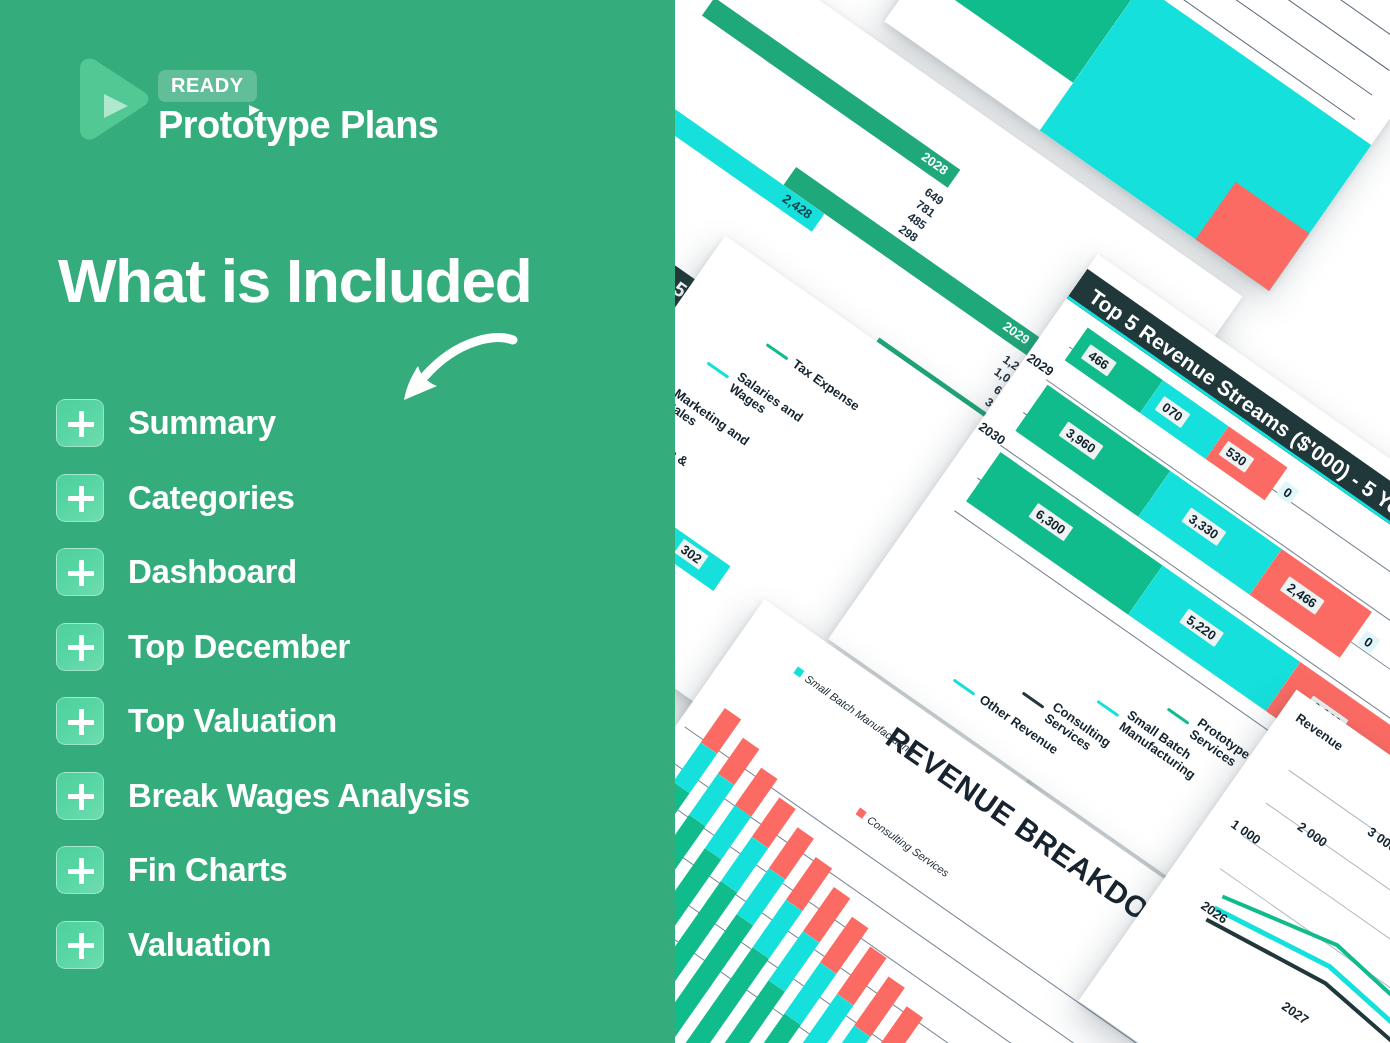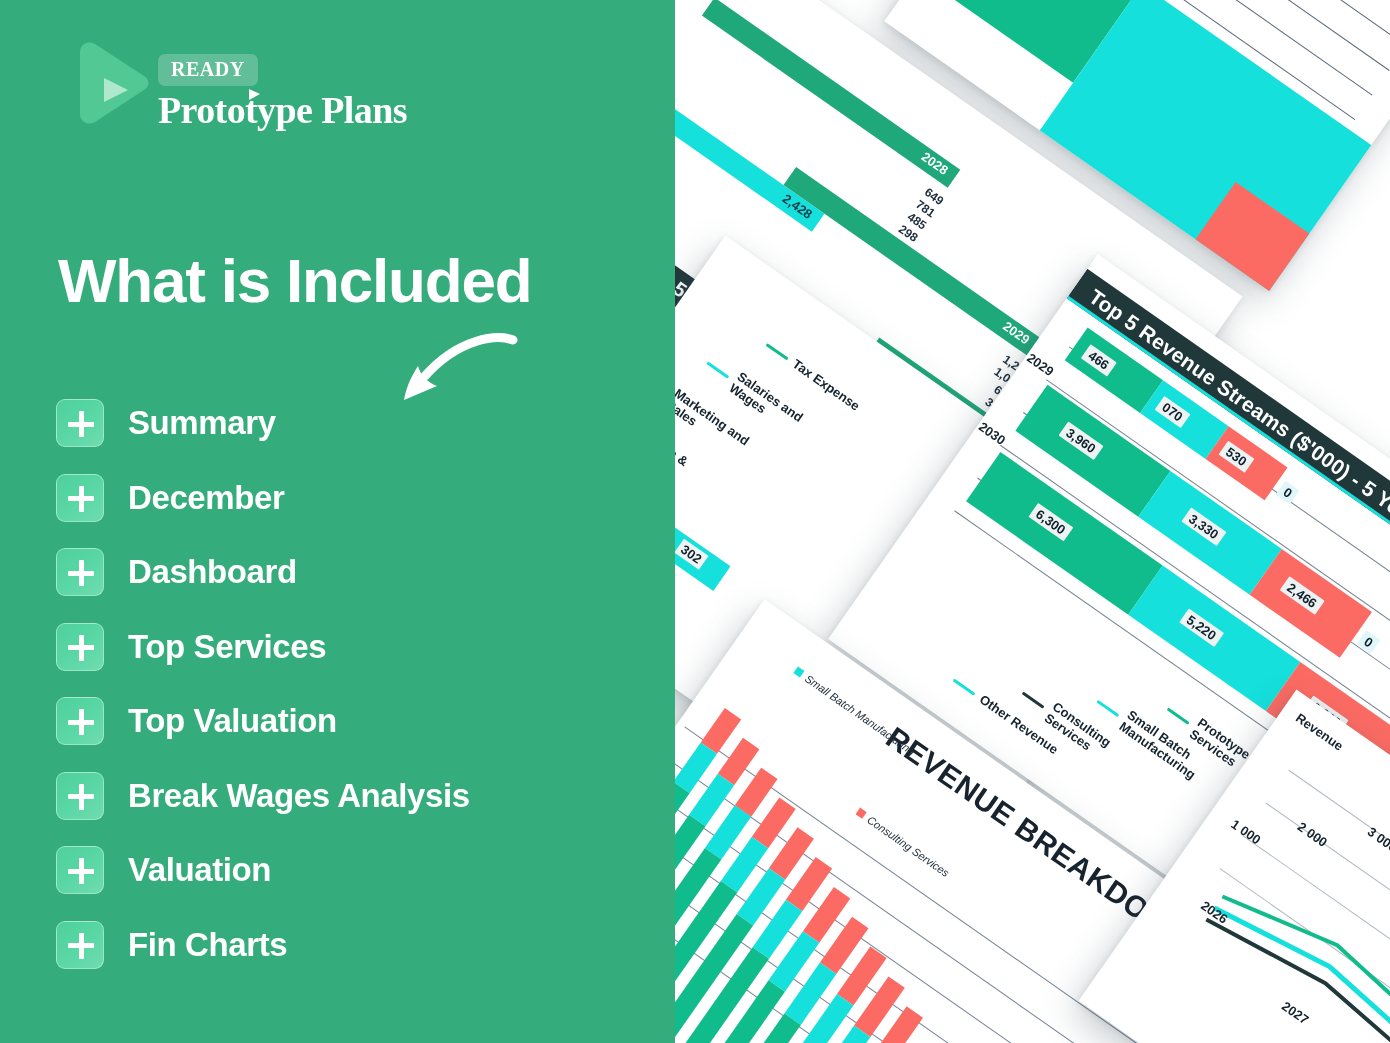--- a/index.html
+++ b/index.html
@@ -131,21 +131,21 @@
   #sheet-line .ln-grid { position:absolute; height:1px; background:#6d7b8c; opacity:.55; }
   #sheet-line .ln-lab { position:absolute; font-size:13px; font-weight:bold; color:#16242f; white-space:nowrap; }
 
   
   #panel {
     position:absolute; left:0; top:0; width:675px; height:1043px;
     background:#35AC7C; z-index:5;
   }
 
   
-  #logo { position:absolute; left:70px; top:38px; width:420px; height:92px;font-family:Liberation Serif, serif; }
+  #logo { position:absolute; left:70px; top:54px; width:420px; height:92px; }
   #logo .play-mark { position:absolute; left:0; top:2px; width:82px; height:86px; }
   #ready-badge {
     position:absolute; left:88px; top:16px;
     background:rgba(255,255,255,.22);
     border-radius:7px; padding:4px 13px 5px 13px;
   }
   #ready-badge span {
     font-size:20px; font-weight:bold; color:#ffffff; letter-spacing:.5px;
   }
   #brand-name {
@@ -471,43 +471,43 @@
       <path d="M19 70 C22 54 28 44 33 36 C36 46 42 52 52 56 Z" fill="#ffffff"></path>
     </svg>
 
     <div id="feature-list">
       <div class="feat">
         <div class="plus-box"></div>
         <div class="feat-label">Summary</div>
       </div>
       <div class="feat">
         <div class="plus-box"></div>
-        <div class="feat-label">December</div>
+        <div class="feat-label">Categories</div>
       </div>
       <div class="feat">
         <div class="plus-box"></div>
         <div class="feat-label">Dashboard</div>
       </div>
       <div class="feat">
         <div class="plus-box"></div>
-        <div class="feat-label">Top Services</div>
+        <div class="feat-label">Top December</div>
       </div>
       <div class="feat">
         <div class="plus-box"></div>
         <div class="feat-label">Top Valuation</div>
       </div>
       <div class="feat">
         <div class="plus-box"></div>
         <div class="feat-label">Break Wages Analysis</div>
       </div>
       <div class="feat">
         <div class="plus-box"></div>
+        <div class="feat-label">Fin Charts</div>
+      </div>
+      <div class="feat">
+        <div class="plus-box"></div>
         <div class="feat-label">Valuation</div>
       </div>
-      <div class="feat">
-        <div class="plus-box"></div>
-        <div class="feat-label">Fin Charts</div>
-      </div>
     </div>
 
   </div>
 
 </div>
 
 </body></html>

